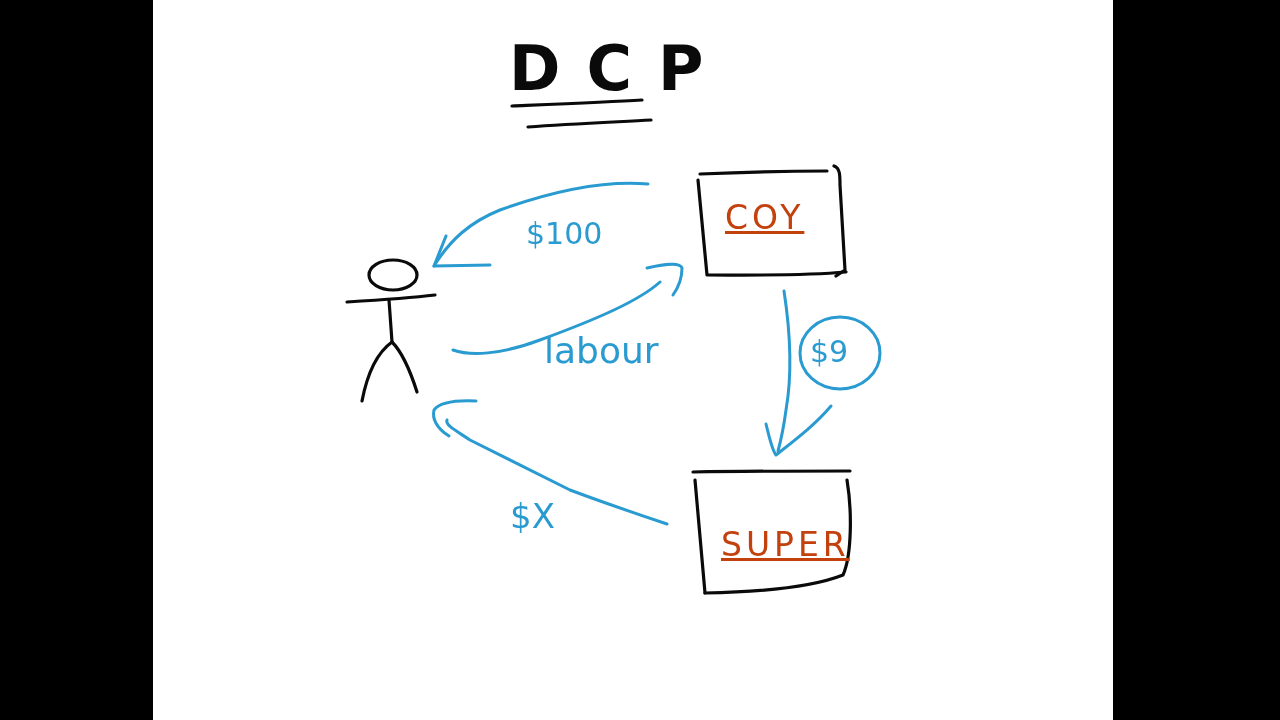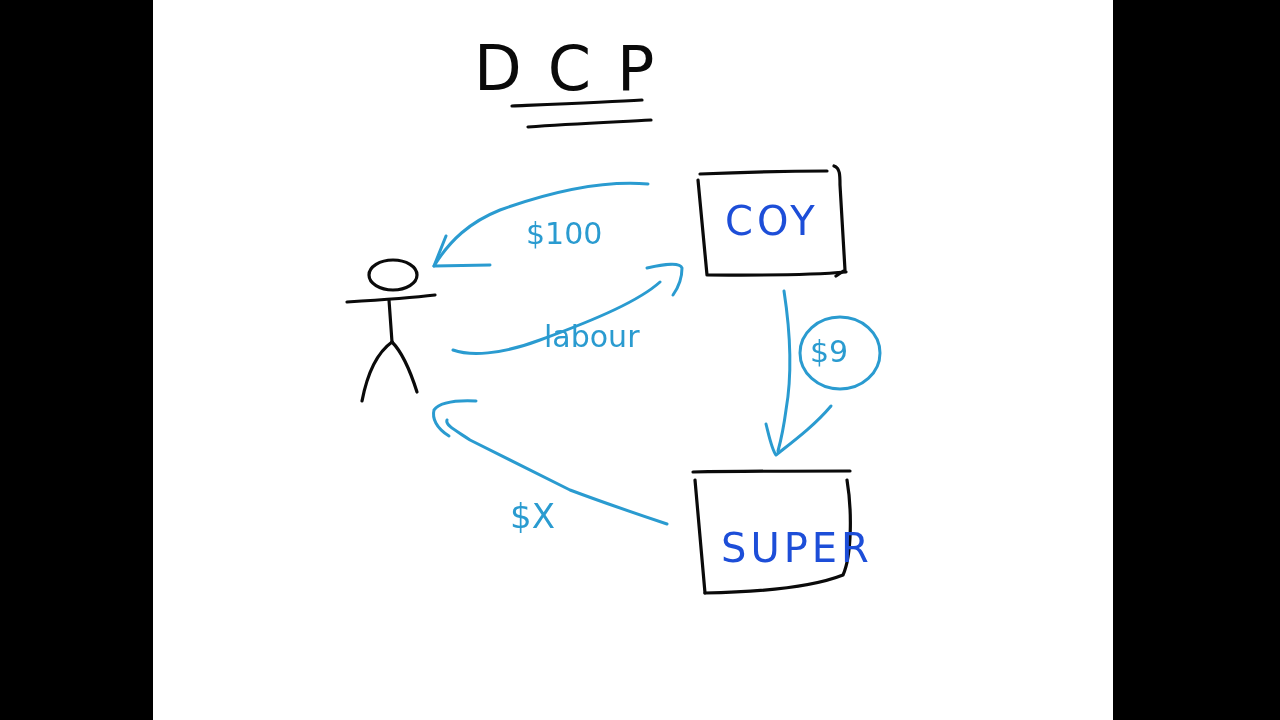--- a/index.html
+++ b/index.html
@@ -5,21 +5,21 @@
     html, body { margin: 0; padding: 0; background: #000; }
     body { width: 1280px; height: 720px; overflow: hidden; position: relative; font-family: "DejaVu Sans", sans-serif; }
     .letterbox-left { position: absolute; left: 0; top: 0; width: 153px; height: 720px; background: #000; }
     .letterbox-right { position: absolute; left: 1113px; top: 0; width: 167px; height: 720px; background: #000; }
     .canvas { position: absolute; left: 153px; top: 0; width: 960px; height: 720px; background: #fff; }
     svg { position: absolute; left: 0; top: 0; }
     .ink { fill: none; stroke: #0a0a0a; stroke-width: 3.2; stroke-linecap: round; stroke-linejoin: round; }
     .blue { fill: none; stroke: #2a9bd0; stroke-width: 3; stroke-linecap: round; stroke-linejoin: round; }
     .lbl { position: absolute; white-space: nowrap; font-family: "DejaVu Sans", sans-serif; }
     .title { left: 490px; top: 32px; font-size: 62px; letter-spacing: 26px; color: #0a0a0a; font-weight: normal; }
-    .box-label { font-size: 40px; color: #1d4ed8; letter-spacing: 4px; }
+    .box-label { font-size: 33px; color: #c2410c; letter-spacing: 4px; text-decoration: underline; }
     .blue-label { color: #2a9bd0; font-size: 30px; text-align: center; }
   </style>
 </head>
 <body>
 
 <div class="letterbox-left"></div>
 <div class="letterbox-right"></div>
 
 <div class="canvas">
   <svg width="960" height="720" viewBox="153 0 960 720">
@@ -64,22 +64,22 @@
       <path class="blue" d="M766,424 C770,440 772,450 776,455 C795,440 815,425 831,406"></path>
       <ellipse class="blue" cx="840" cy="353" rx="40" ry="36"></ellipse>
     </g>
 
     <g>
       <path class="blue" d="M667,524 C640,515 610,505 570,490 C530,470 500,455 470,440 C455,430 445,425 447,420"></path>
       <path class="blue" d="M476,401 C455,400 440,402 434,410 C432,418 436,428 449,436"></path>
     </g>
   </svg>
 
-  <div class="lbl title" style="left:321px;">DCP</div>
+  <div class="lbl title" style="left:356px;font-weight:bold;">DCP</div>
 
   <div class="lbl box-label" style="left:572px; top:198px;">COY</div>
   <div class="lbl box-label" style="left:568px; top:508px;margin-top:17px;">SUPER</div>
 
   <div class="lbl blue-label" style="left:373px; top:216px;">$100</div>
-  <div class="lbl blue-label" style="left:391px; top:319px; font-size:30px;">labour</div>
+  <div class="lbl blue-label" style="left:391px; top:330px; font-size:36px;">labour</div>
   <div class="lbl blue-label" style="left:657px; top:334px;">$9</div>
   <div class="lbl blue-label" style="left:357px; top:496px; font-size:34px;">$X</div>
 </div>
 
 </body></html>

